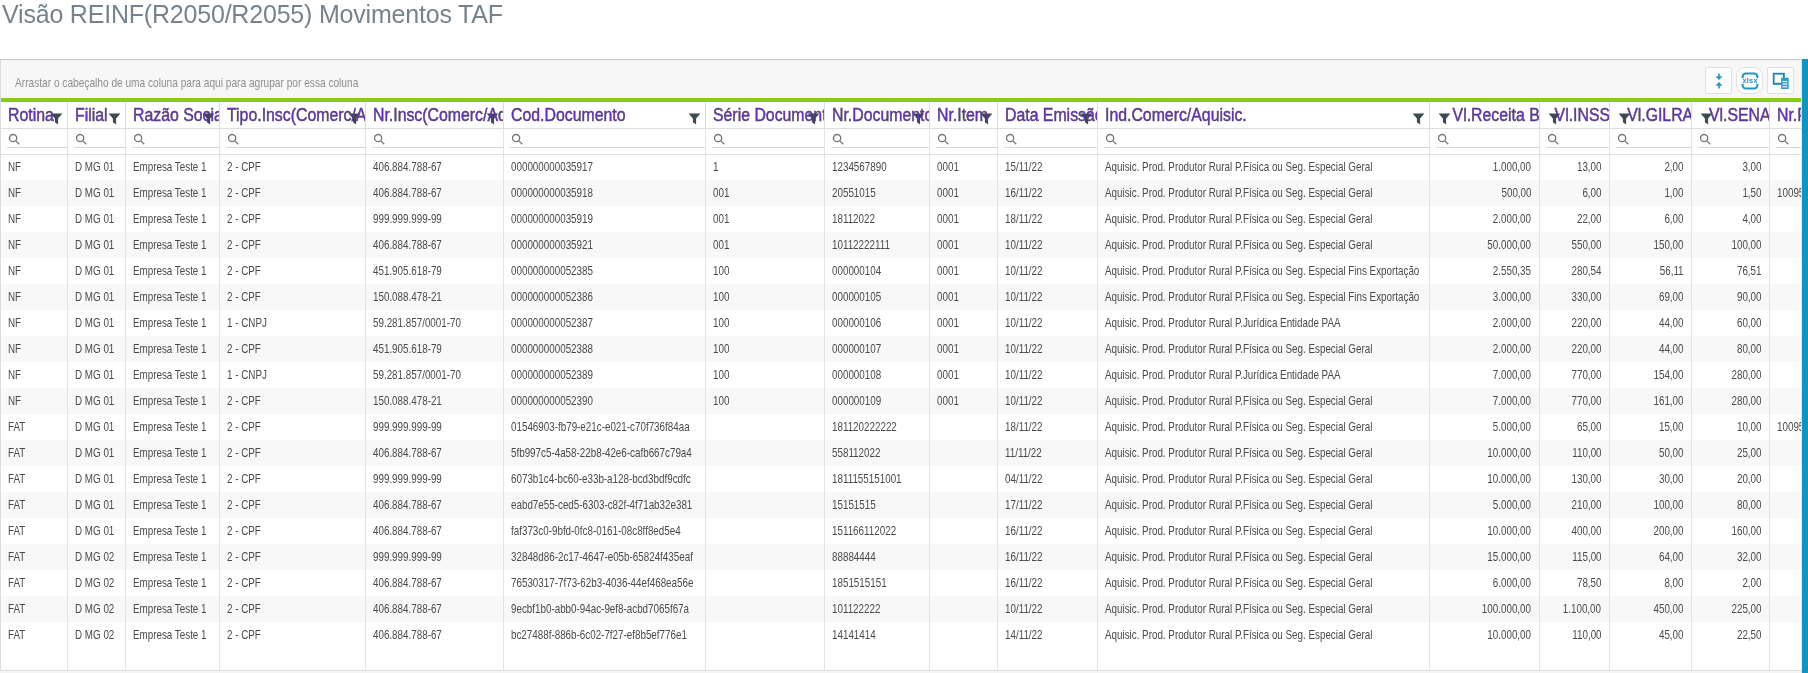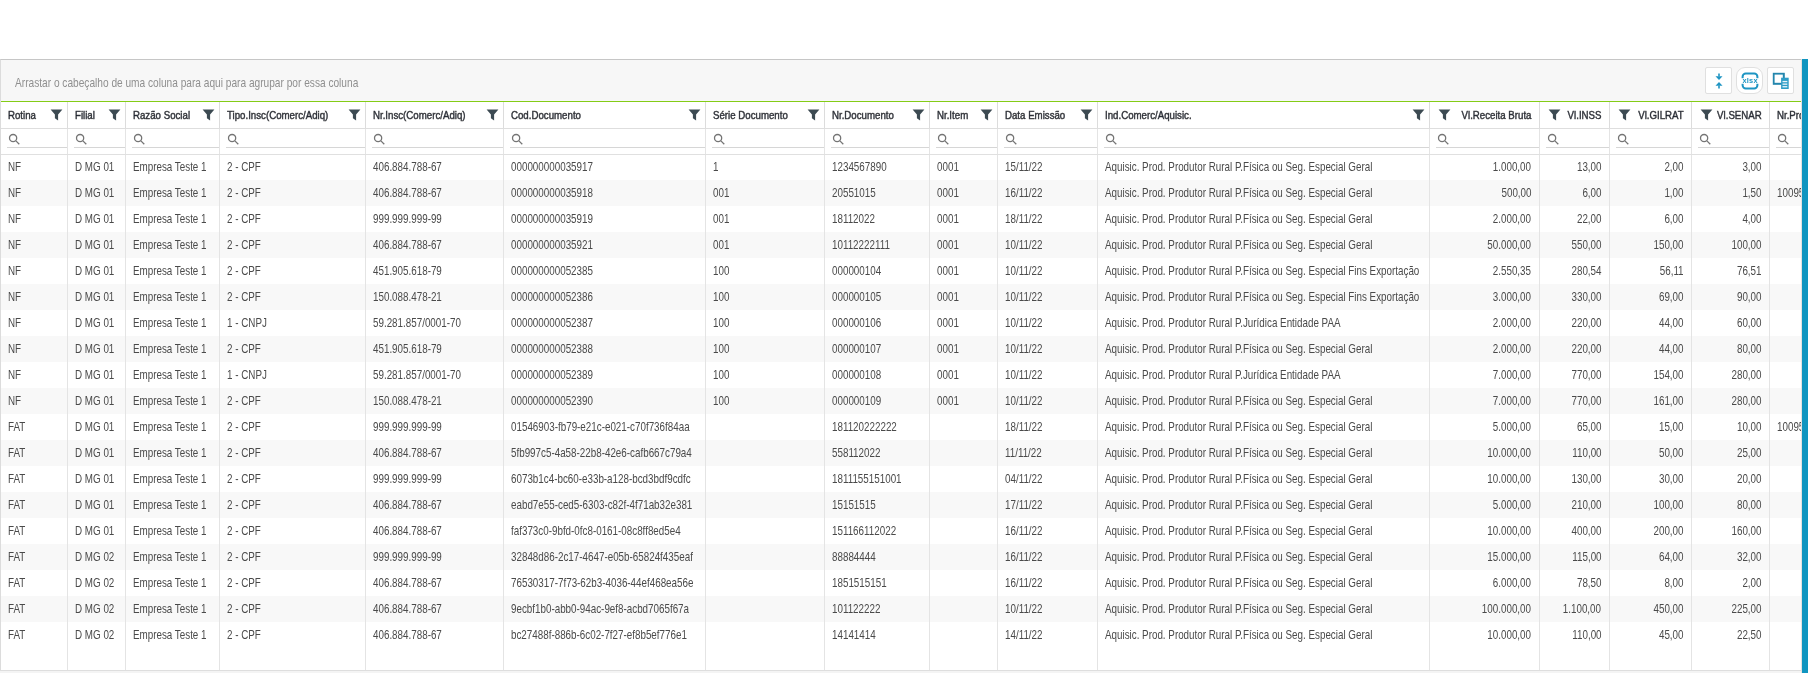--- a/index.html
+++ b/index.html
@@ -1,50 +1,51 @@
 <!DOCTYPE html>
 <html lang="pt-br"><head><meta charset="utf-8">
 <title>Visão REINF(R2050/R2055) Movimentos TAF</title>
 <style>
 html,body{margin:0;padding:0;background:#fff;}
 body{font-family:"Liberation Sans",sans-serif;-webkit-font-smoothing:antialiased;}
 .page{position:relative;width:1808px;height:673px;overflow:hidden;background:#fff;}
 .title{position:absolute;left:2px;top:0px;font-size:25px;font-weight:300;letter-spacing:-0.2px;color:#76838d;white-space:nowrap;}
 .panel{position:absolute;left:0;right:0;top:59px;bottom:0;border-top:1px solid #c6c6c6;border-left:1px solid #dcdcdc;}
-.groupbar{position:absolute;left:0;right:0;top:0;height:42px;box-sizing:border-box;background:#f7f7f7;border-bottom:1px solid #84cc16;}
+.groupbar{position:absolute;left:0;right:0;top:0;height:42px;box-sizing:border-box;background:#f7f7f7;border-bottom:4px solid #84cc16;}
 .gtext{position:absolute;left:14px;top:15px;font-size:13px;color:#8f8f8f;white-space:nowrap;transform:scaleX(0.78);transform-origin:0 50%;}
 .btn{position:absolute;top:7px;width:27px;height:27px;background:#fff;border:1px solid #e0e0e0;border-radius:2px;box-sizing:border-box;}
 .btn svg{position:absolute;left:50%;top:50%;transform:translate(-50%,-50%);}
 .b1{right:76px;}.b2{right:45px;border-radius:9px;}.b3{right:14px;}
 .gridwrap{position:absolute;left:0;right:0;top:42px;bottom:0;overflow:hidden;background:#fff;}
 table{border-collapse:collapse;table-layout:fixed;width:1898px;}
 td{border-right:1px solid #e4e4e4;padding:0 7px;font-size:12.6px;color:#4a4a4a;white-space:nowrap;overflow:hidden;vertical-align:middle;box-sizing:border-box;}
 tr{height:26px;}
 tr.frow{height:26px;}
 .t{display:inline-block;transform:scaleX(0.78);transform-origin:0 50%;}
 .tr{transform-origin:100% 50%;}
-.hc{border-bottom:1px solid #dedede;border-right:1px solid #dcdcdc;font-weight:400;-webkit-text-stroke:0.45px #454545;font-size:11px;color:#0f172a;}
+.hc{border-bottom:1px solid #dedede;border-right:1px solid #dcdcdc;font-weight:400;-webkit-text-stroke:0.45px #454545;font-size:18px;color:#6d28d9;}
 .ht{display:inline-block;transform:scaleX(0.88);transform-origin:0 50%;vertical-align:middle;}
 .htr{transform-origin:100% 50%;}
 .hc{position:relative;}
 .fr{position:absolute;right:4px;top:7px;}
 .fl{position:absolute;left:8px;top:7px;}
 .fc{border-bottom:1px solid #e0e0e0;padding:0 0 0 6px;vertical-align:top;}
 .fi{position:relative;height:18px;margin-top:0px;border-bottom:1px solid #d6d6d6;}
 .fi svg{position:absolute;left:1px;top:4px;}
 .num{text-align:right;}
 tr.alt td{background:#f8f8f8;}
 tr.fill{height:auto;}
 tr.fill td{height:26px;background:#fff;}
 .hstrip{position:absolute;left:0;right:0;bottom:0;height:2px;background:#f4f4f4;border-top:1px solid #dedede;}
 .sbar{position:absolute;right:0;top:59px;bottom:0;width:6px;background:#1095c0;}
 .strack{position:absolute;right:6px;top:59px;bottom:0;width:1px;background:#e6e2e0;}
 </style></head>
 <body>
 <div class="page">
+  <div class="title">Visão REINF(R2050/R2055) Movimentos TAF</div>
   <div class="panel">
     <div class="groupbar">
       <div class="gtext">Arrastar o cabeçalho de uma coluna para aqui para agrupar por essa coluna</div>
       <div class="btn b1">
           <svg width="14" height="16" viewBox="0 0 14 16">
             <g fill="#1e95c3">
               <rect x="6.2" y="0.5" width="1.6" height="3"></rect>
               <path d="M3.5 3.2 H10.5 L7 7.1 Z"></path>
               <path d="M3.5 12.8 H10.5 L7 8.9 Z"></path>
               <rect x="6.2" y="12.5" width="1.6" height="3"></rect>

